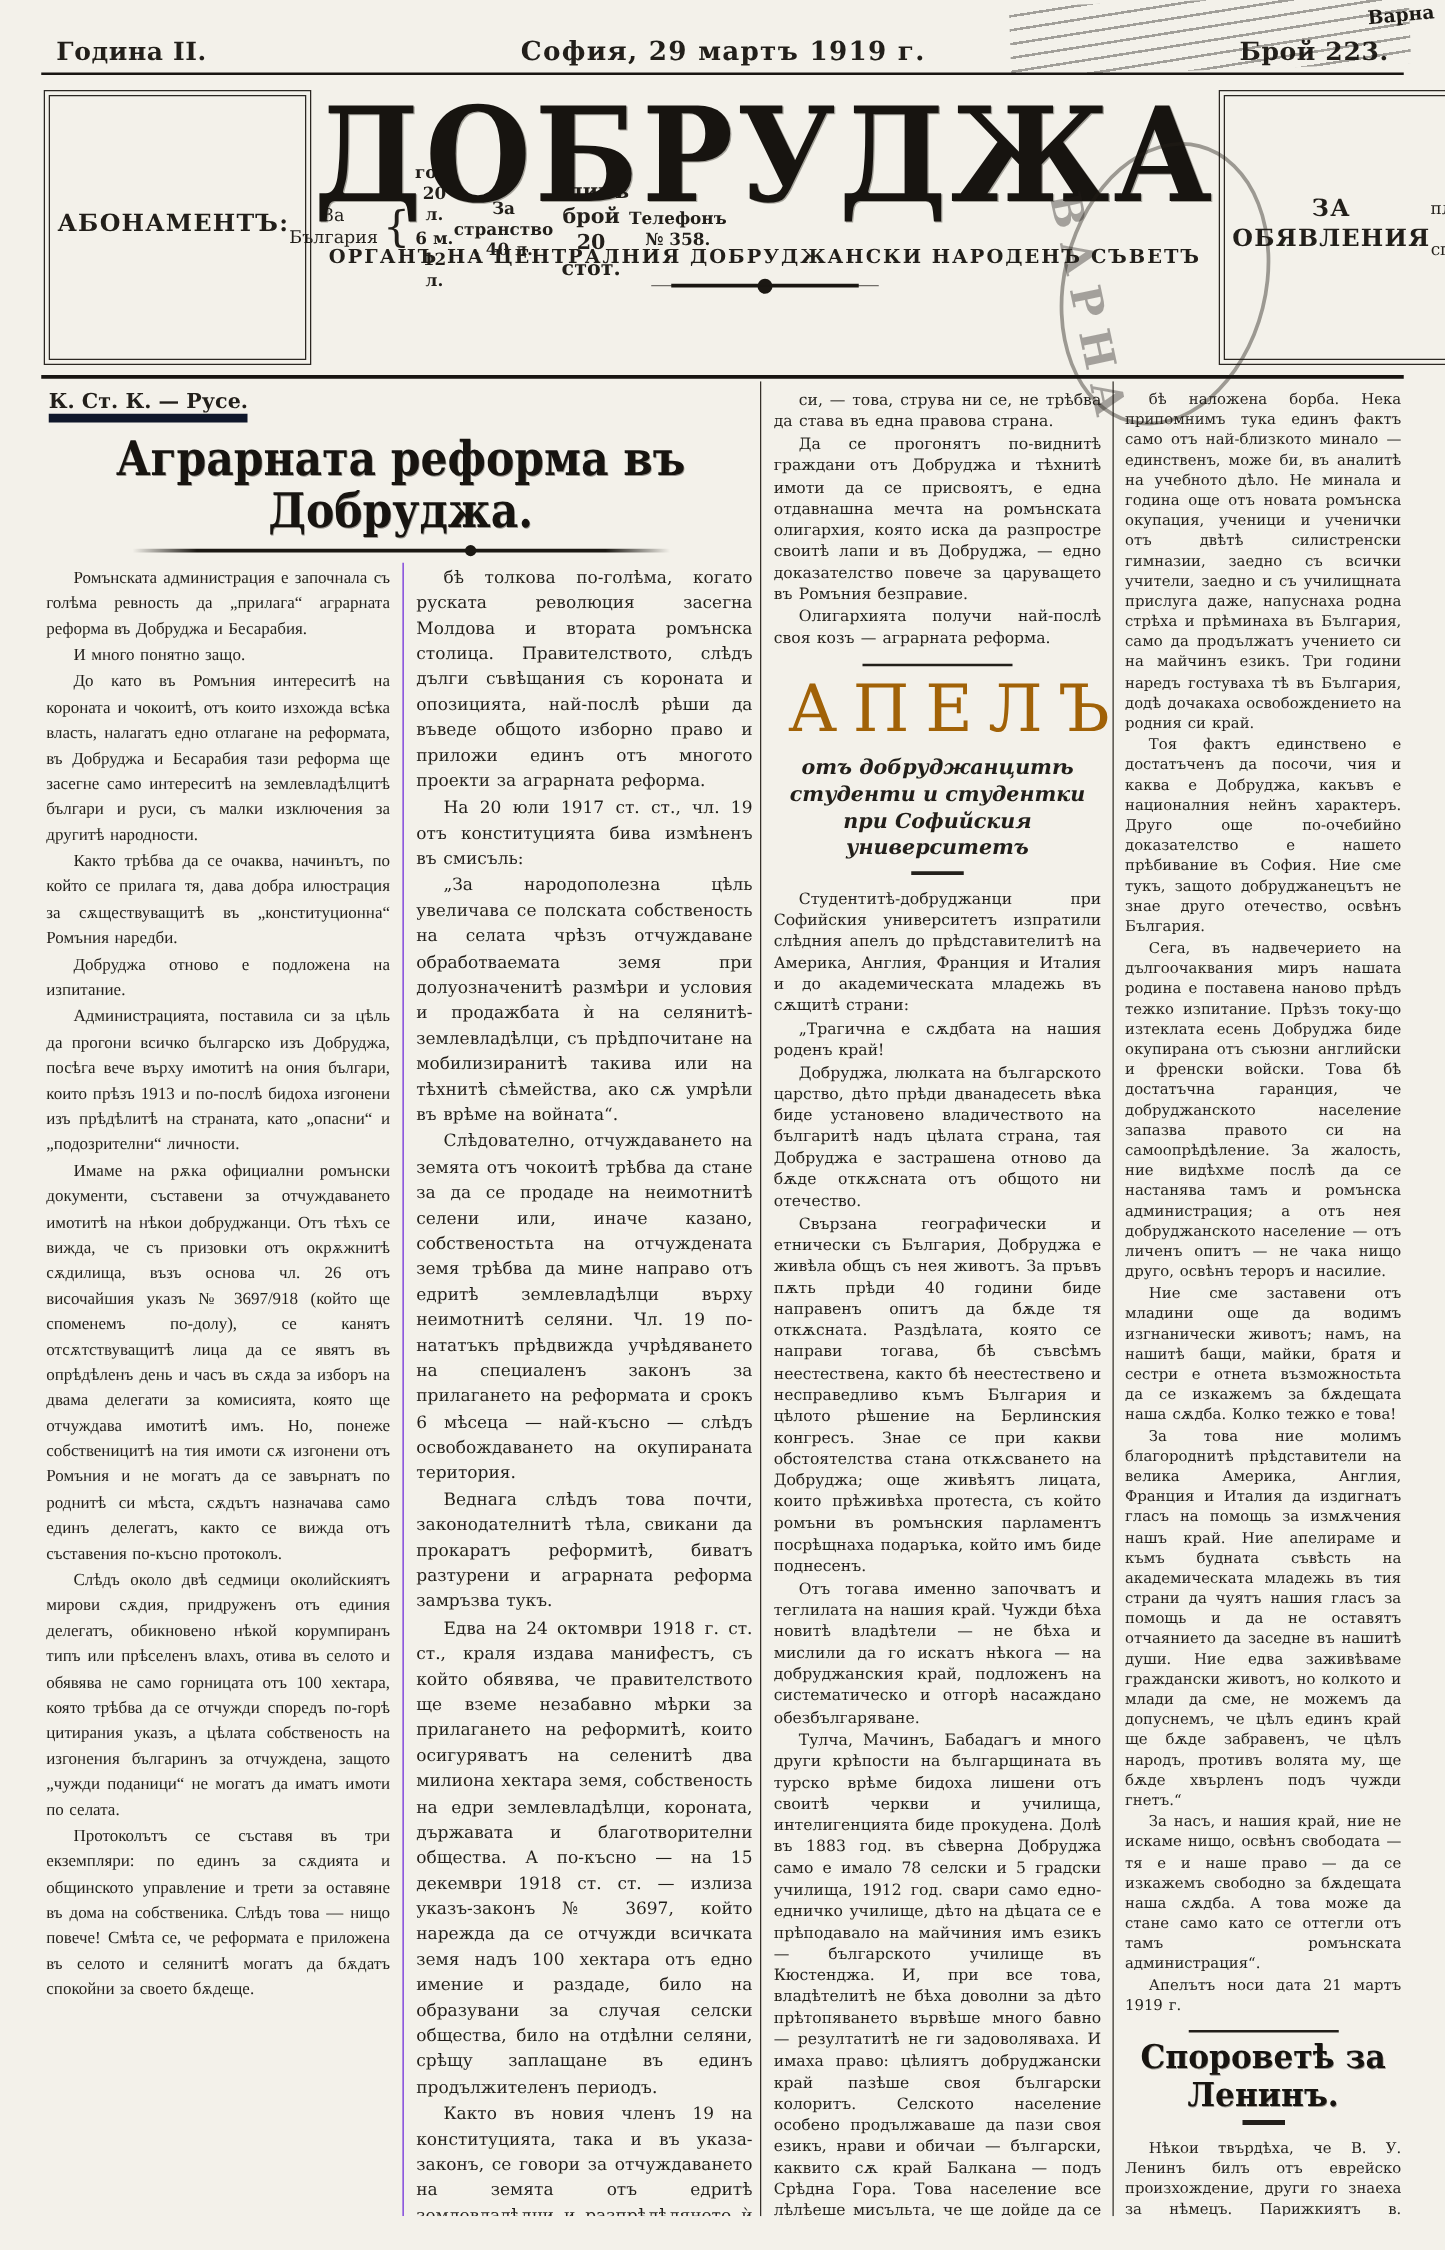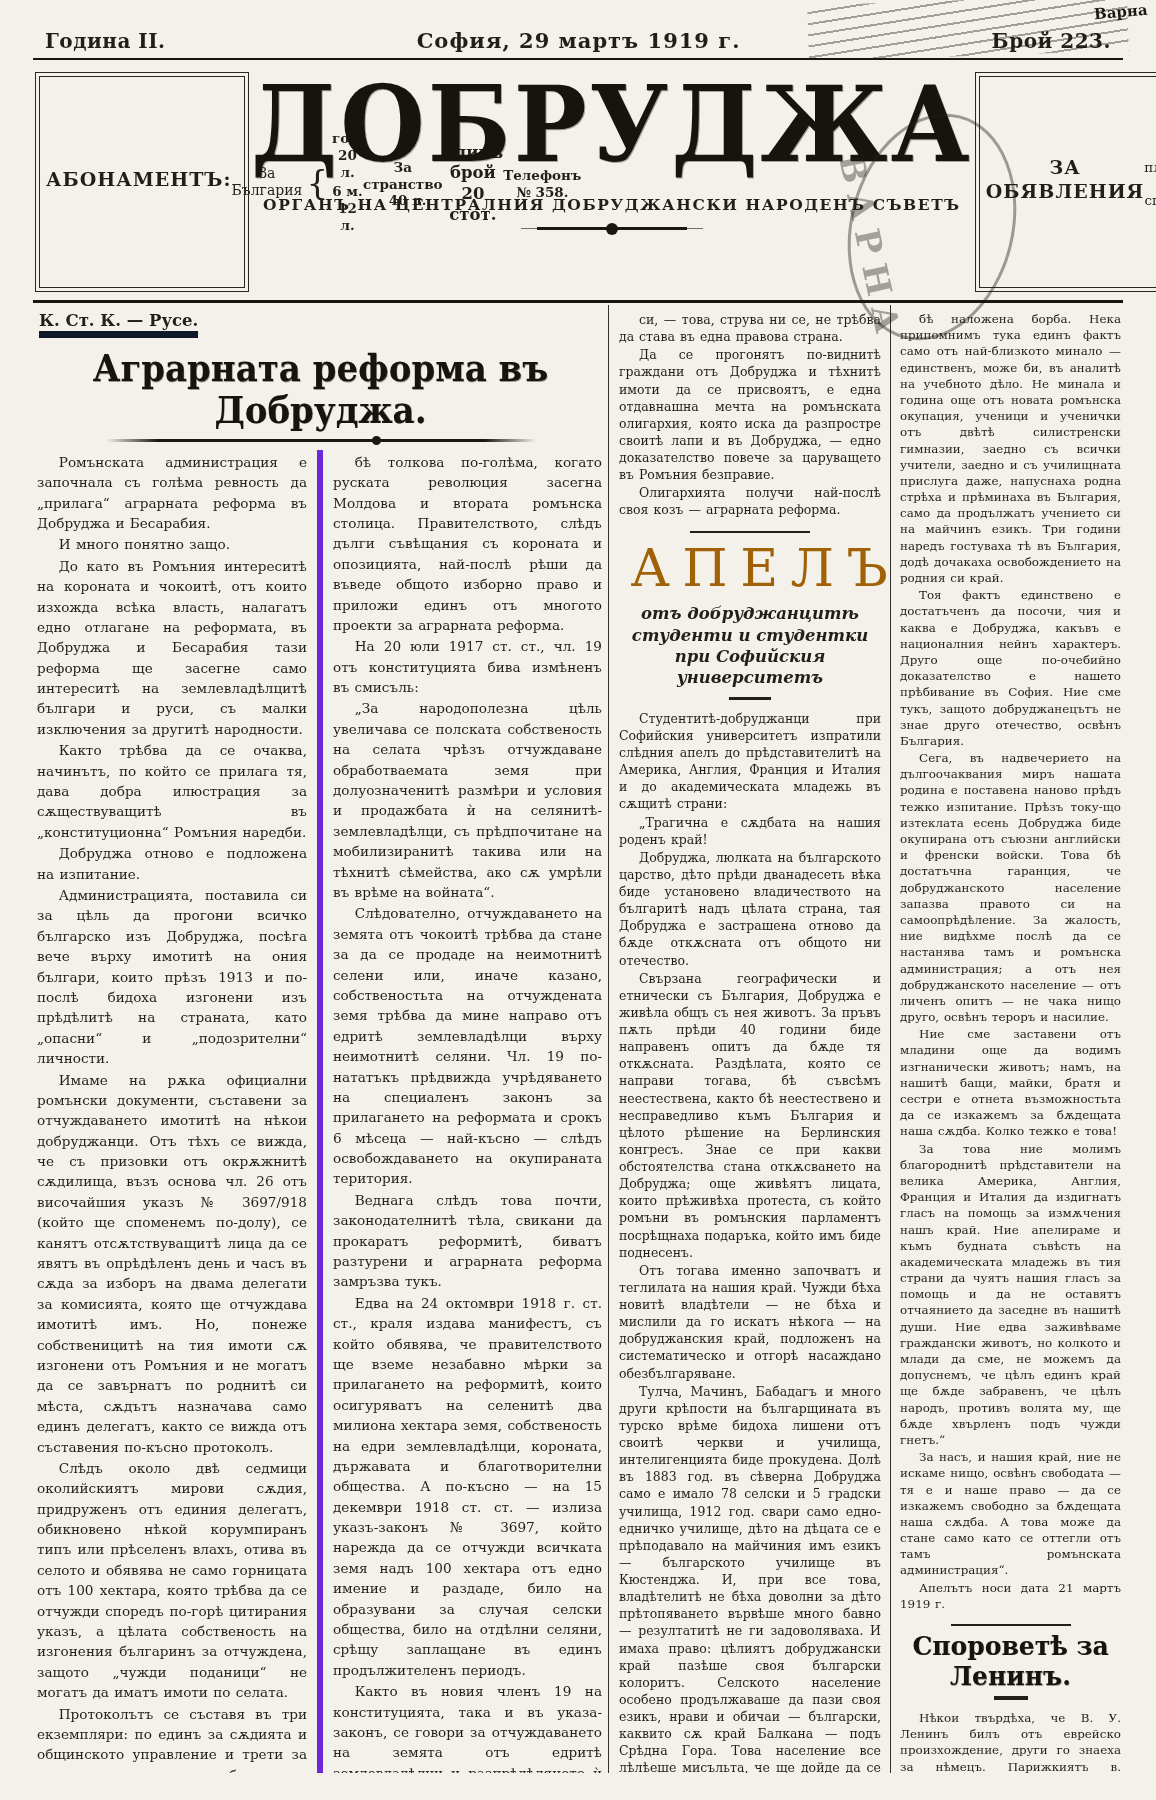--- a/index.html
+++ b/index.html
@@ -76,21 +76,21 @@
     transform:scaleY(1.12);margin:14px 0 2px;color:#171410;
     text-shadow:.6px .6px 0 rgba(20,16,10,.4);
   }
   .title-orn{
     height:3px;width:430px;margin:10px auto 8px;position:relative;
     background:linear-gradient(90deg,transparent,#1b1813 12%,#1b1813 88%,transparent);
   }
   .title-orn::before{content:"";position:absolute;left:62%;top:-3px;width:9px;height:9px;border-radius:50%;background:#1b1813;}
   .cols12-inner{display:flex;flex:1;overflow:hidden;}
   .col{box-sizing:border-box;overflow:hidden;}
-  .col1{width:290px;border-right:6px solid #6d28d9;padding:2px 10px 0 4px;}
+  .col1{width:290px;border-right:1px solid #6d28d9;padding:2px 10px 0 4px;font-family:Liberation Serif, serif;}
   .col2{flex:1;padding:2px 6px 0 10px;}
   .col3{width:282px;border-right:1px solid #35302a;padding:6px 9px 0 10px;}
   .col4{flex:1;padding:6px 2px 0 9px;}
   .para{
     font-size:13.6px;line-height:1.5;text-align:justify;text-indent:1.6em;
     margin:0 0 1px;word-spacing:1px;
   }
   .col3 .para{font-size:12.5px;line-height:1.37;}
   .col4 .para{font-size:11.9px;line-height:1.36;}
   .sec-rule{width:120px;border-top:2px solid #221f1a;margin:12px auto 6px;}

